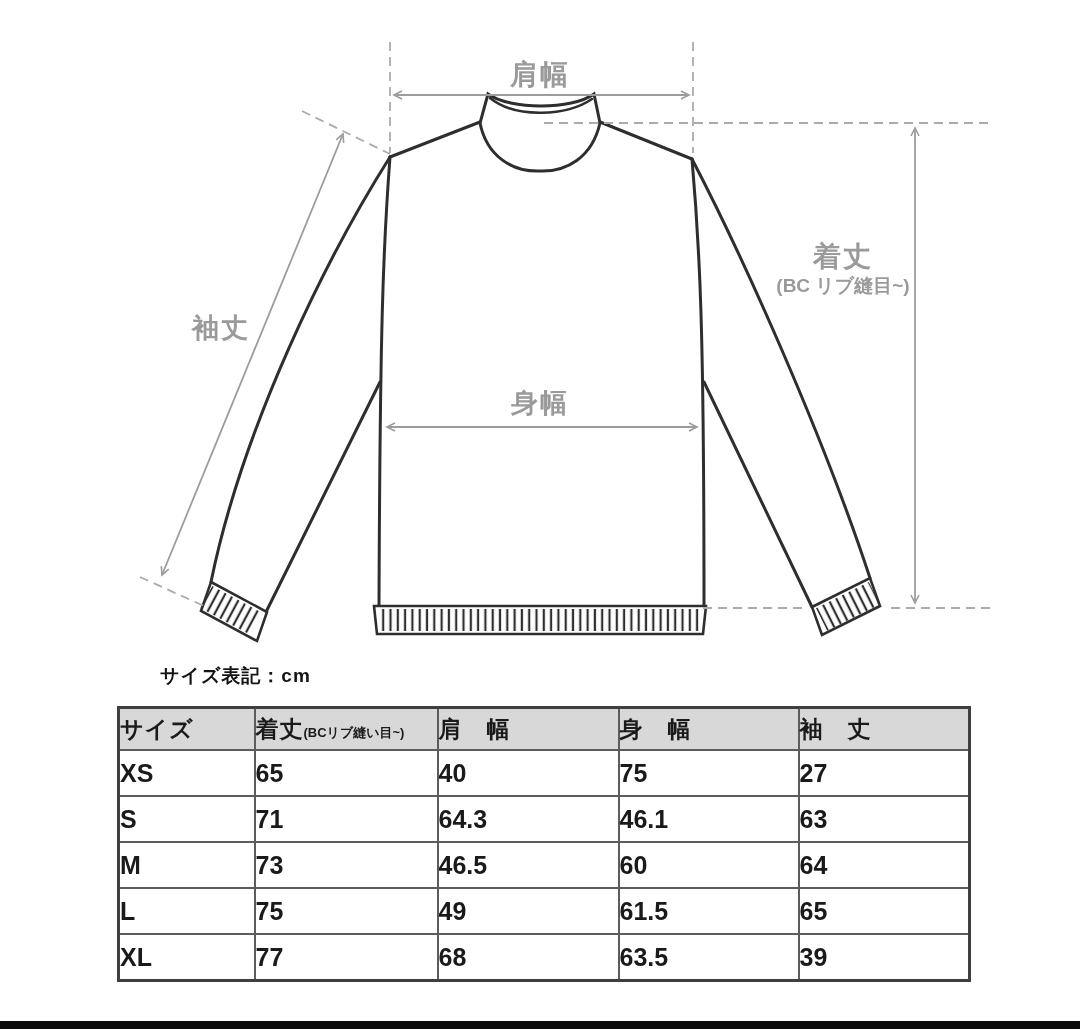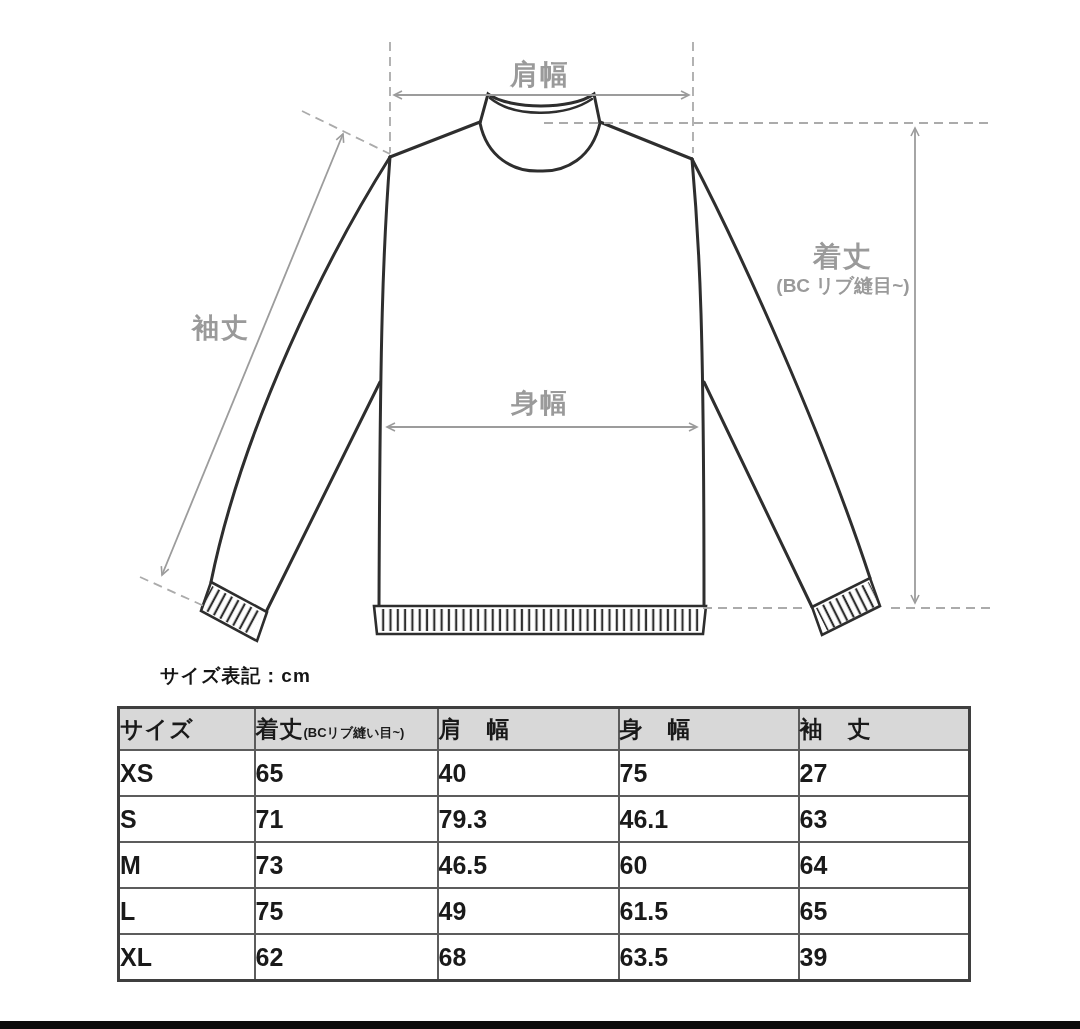--- a/index.html
+++ b/index.html
@@ -125,41 +125,41 @@
       <tr>
         <td>XS</td>
         <td>65</td>
         <td>40</td>
         <td>75</td>
         <td>27</td>
       </tr>
       <tr>
         <td>S</td>
         <td>71</td>
-        <td>79.3</td>
+        <td>64.3</td>
         <td>46.1</td>
         <td>63</td>
       </tr>
       <tr>
         <td>M</td>
         <td>73</td>
         <td>46.5</td>
         <td>60</td>
         <td>64</td>
       </tr>
       <tr>
         <td>L</td>
         <td>75</td>
         <td>49</td>
         <td>61.5</td>
         <td>65</td>
       </tr>
       <tr>
         <td>XL</td>
-        <td>62</td>
+        <td>77</td>
         <td>68</td>
         <td>63.5</td>
         <td>39</td>
       </tr>
     </tbody>
   </table>
 
   <div class="bottom-bar"></div>
 </div>
 

